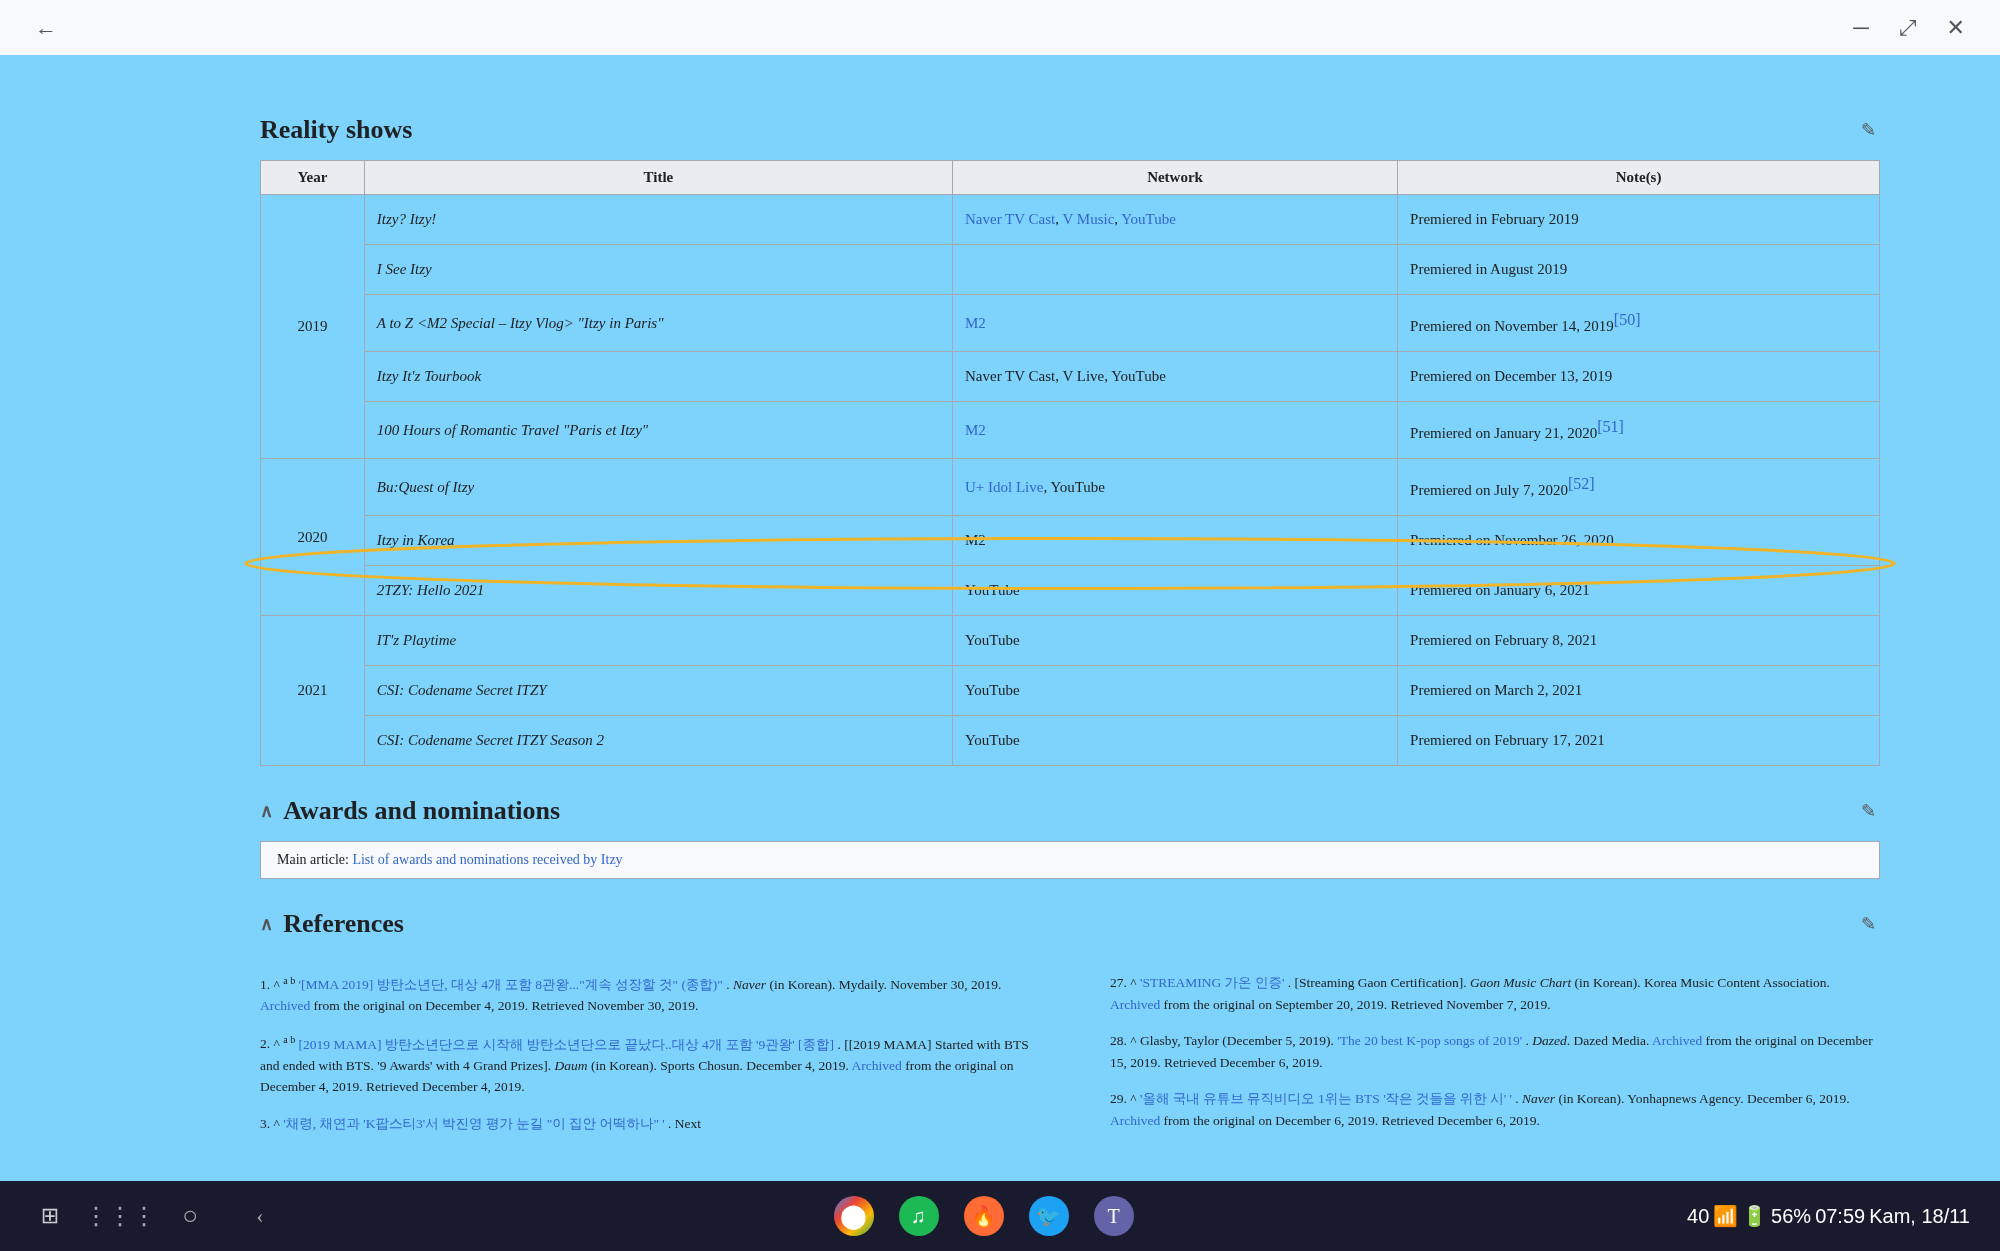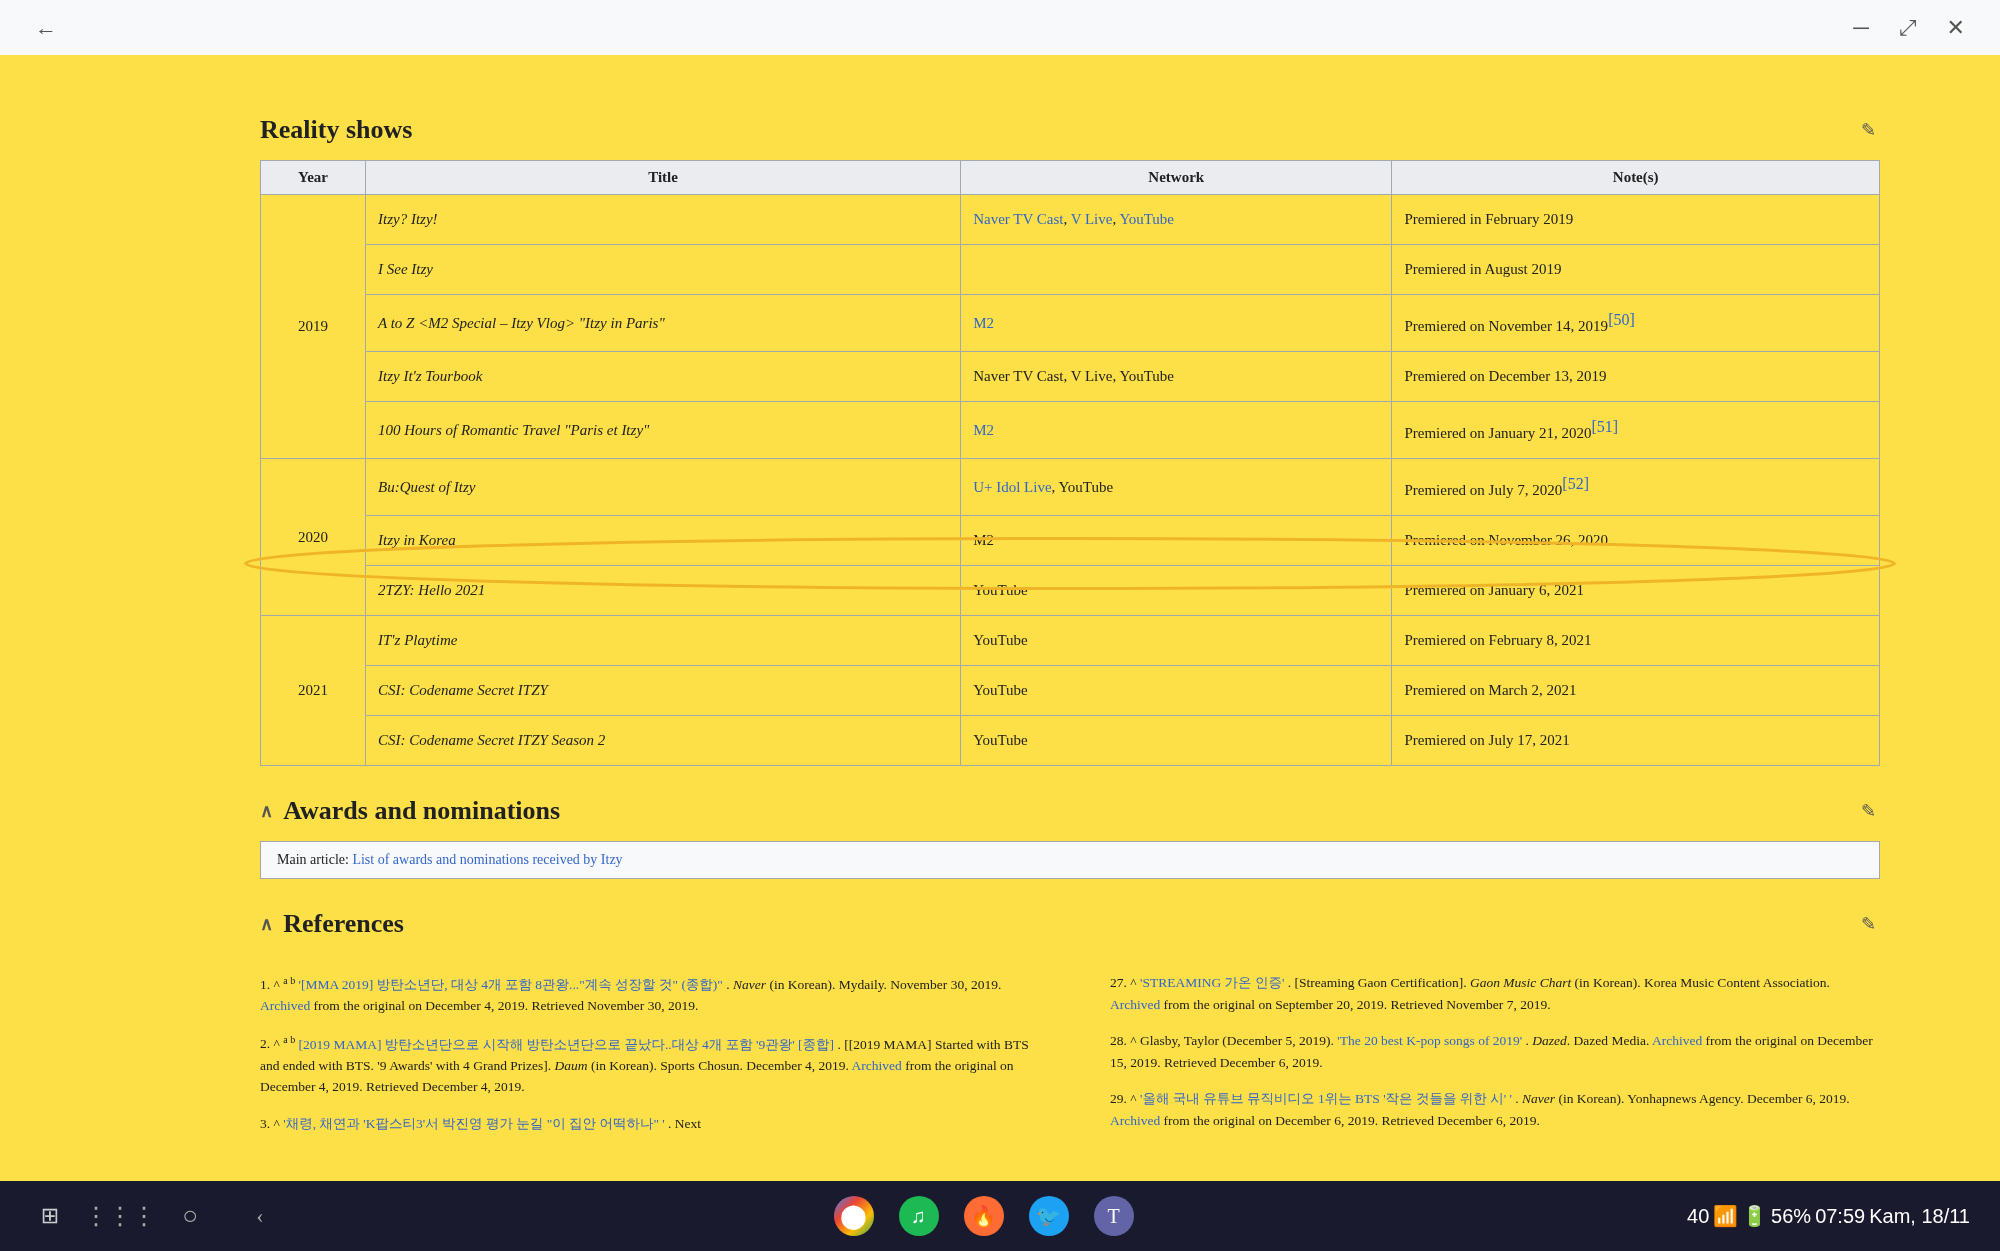--- a/index.html
+++ b/index.html
@@ -95,21 +95,21 @@
     }
 
     
     .main-content {
       position: absolute;
       top: 55px;
       left: 0;
       right: 0;
       bottom: 70px;
       overflow-y: auto;
-      background: #fde047;
+      background: #7dd3fc;
       padding: 30px 120px 50px 260px;
     }
 
     
     .section-heading {
       display: flex;
       align-items: center;
       justify-content: space-between;
       margin-bottom: 15px;
       margin-top: 30px;
@@ -252,21 +252,21 @@
           <th>Title</th>
           <th>Network</th>
           <th>Note(s)</th>
         </tr>
       </thead>
       <tbody>
 
         <tr>
           <td class="year-cell" rowspan="5">2019</td>
           <td class="title-cell">Itzy? Itzy!</td>
-          <td><a>Naver TV Cast</a>, <a>V Live</a>, <a>YouTube</a></td>
+          <td><a>Naver TV Cast</a>, <a>V Music</a>, <a>YouTube</a></td>
           <td>Premiered in February 2019</td>
         </tr>
         <tr>
           <td class="title-cell">I See Itzy</td>
           <td></td>
           <td>Premiered in August 2019</td>
         </tr>
         <tr>
           <td class="title-cell">A to Z &lt;M2 Special – Itzy Vlog&gt; "Itzy in Paris"</td>
           <td><a>M2</a></td>
@@ -307,21 +307,21 @@
           <td>Premiered on February 8, 2021</td>
         </tr>
         <tr>
           <td class="title-cell">CSI: Codename Secret ITZY</td>
           <td>YouTube</td>
           <td>Premiered on March 2, 2021</td>
         </tr>
         <tr id="highlighted-row">
           <td class="title-cell">CSI: Codename Secret ITZY Season 2</td>
           <td>YouTube</td>
-          <td>Premiered on July 17, 2021</td>
+          <td>Premiered on February 17, 2021</td>
         </tr>
       </tbody>
     </table>
 
     <svg id="circle-overlay" style="position:absolute;top:0;left:0;width:100%;height:100%;pointer-events:none;overflow:visible;">
     <ellipse cx="810" cy="403.5" rx="824.5" ry="25" fill="none" stroke="#f0b429" stroke-width="3"></ellipse>
       </svg>
   </div>
 
   <div class="awards-section">

